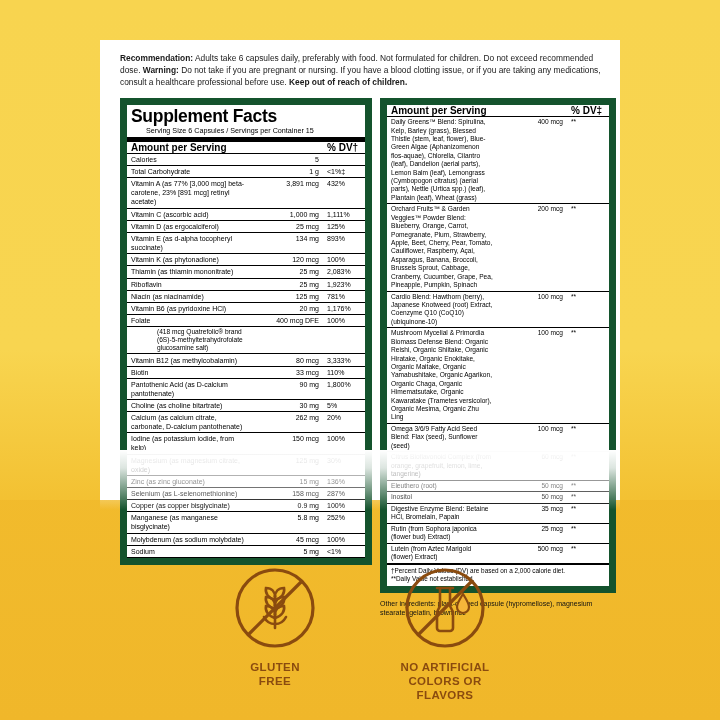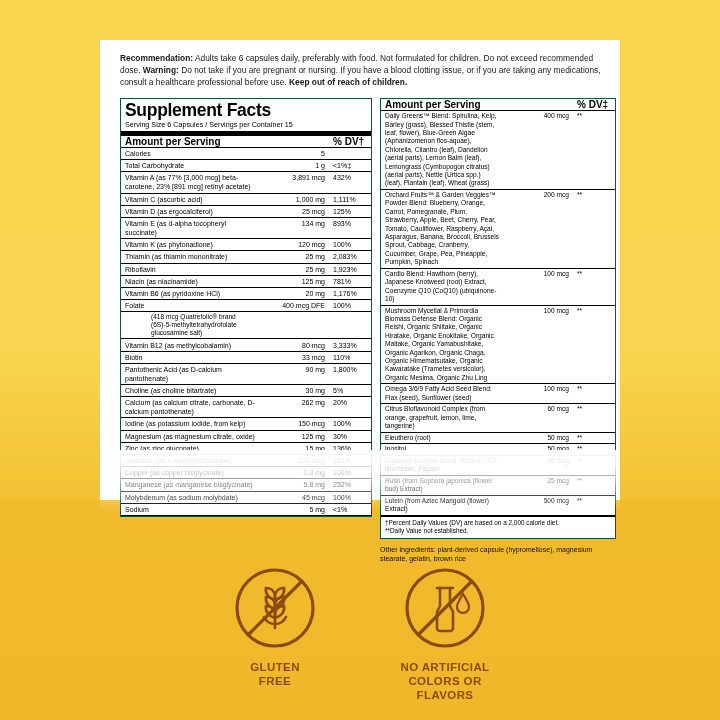--- a/index.html
+++ b/index.html
@@ -38,29 +38,29 @@
     width:494px;text-align:left;
   }
   .recommendation b{font-weight:bold;}
   
   .facts-wrap{
     display:flex;gap:8px;margin-top:10px;align-items:flex-start;
   }
   .col-left{width:252px;}
   .col-right{width:236px;}
   .box{
-    border:1px solid #14532d;background:#fff;
+    border:7px solid #14532d;background:#fff;
     box-sizing:border-box;
   }
   .sf-title{
     font-size:17.5px;font-weight:bold;letter-spacing:-.3px;
     padding:2px 4px 0 4px;line-height:19px;
   }
   .serving-line{
-    font-size:7.2px;padding:0 4px 2px 4px;line-height:9px;
+    font-size:7.2px;padding:0 4px 2px 4px;line-height:9px;margin-left:15px;
   }
   .rule-thick{height:5px;background:#000;margin:0;}
   .rule-thin{height:1px;background:#000;}
   table{
     border-collapse:collapse;width:100%;font-size:7px;line-height:9px;
   }
   td{padding:1.1px 4px;vertical-align:top;color:#000;}
   .hdr td{font-weight:bold;font-size:10px;padding-top:1px;padding-bottom:1px;}
   .amt{text-align:right;white-space:nowrap;width:62px;}
   .dv{white-space:nowrap;width:34px;}

